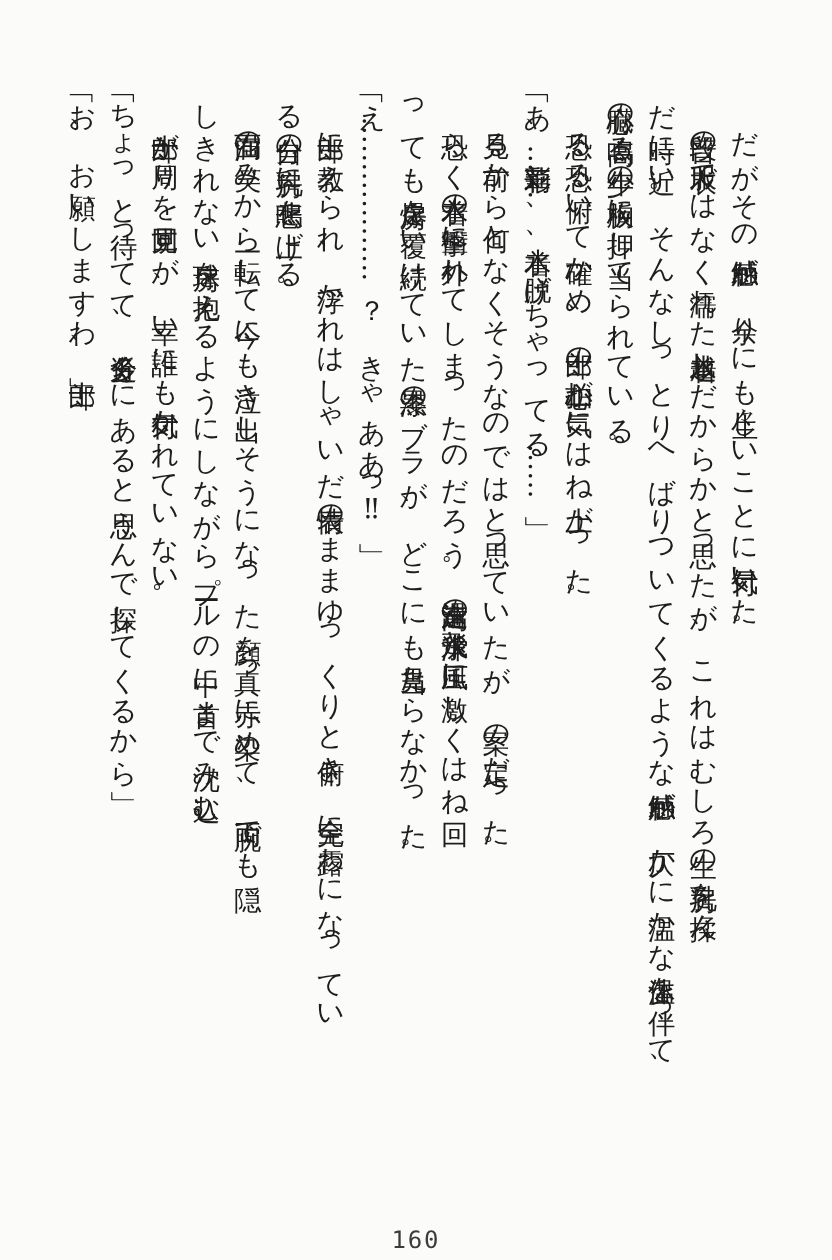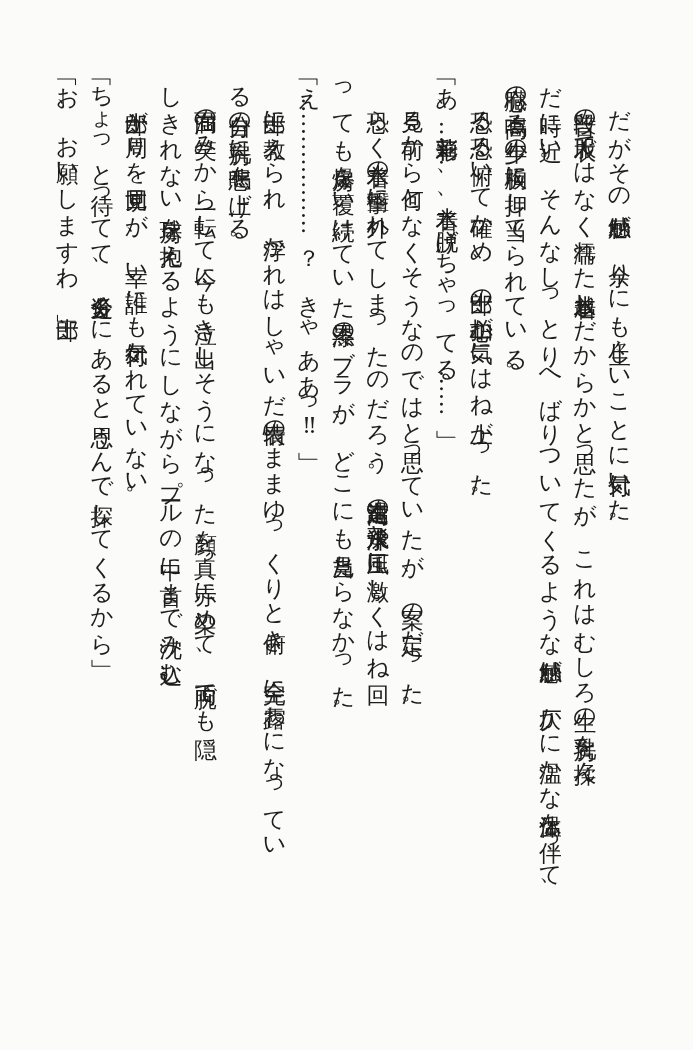--- a/index.html
+++ b/index.html
@@ -66,13 +66,14 @@
       <div class="tline">っても爆房を覆い続けていた漆黒のブラが、どこにも見当たらなかった。</div>
       <div class="tline">「え………………？　きゃああっ‼」</div>
       <div class="tline indent">士郎に教えられ、浮かれはしゃいだ表情のままゆっくりと俯き、完全に露わになってい</div>
       <div class="tline">る自分の乳房に悲鳴を上げる。</div>
       <div class="tline indent">満面の笑みから一転して今にも泣き出しそうになった顔を真っ赤に染めて、両腕でも隠</div>
       <div class="tline">しきれない房球を抱えるようにしながらプールの中に首まで沈み込む。</div>
       <div class="tline indent">士郎が周りを見回すが、幸い誰にも気付かれていない。</div>
       <div class="tline">「ちょっと待ってて、多分近くにあると思うんで探してくるから」</div>
       <div class="tline">「お、お願いしますわ、士郎」</div>
     </div>
+  <div class="page-number">160</div>
 </div>
 
 </body></html>

